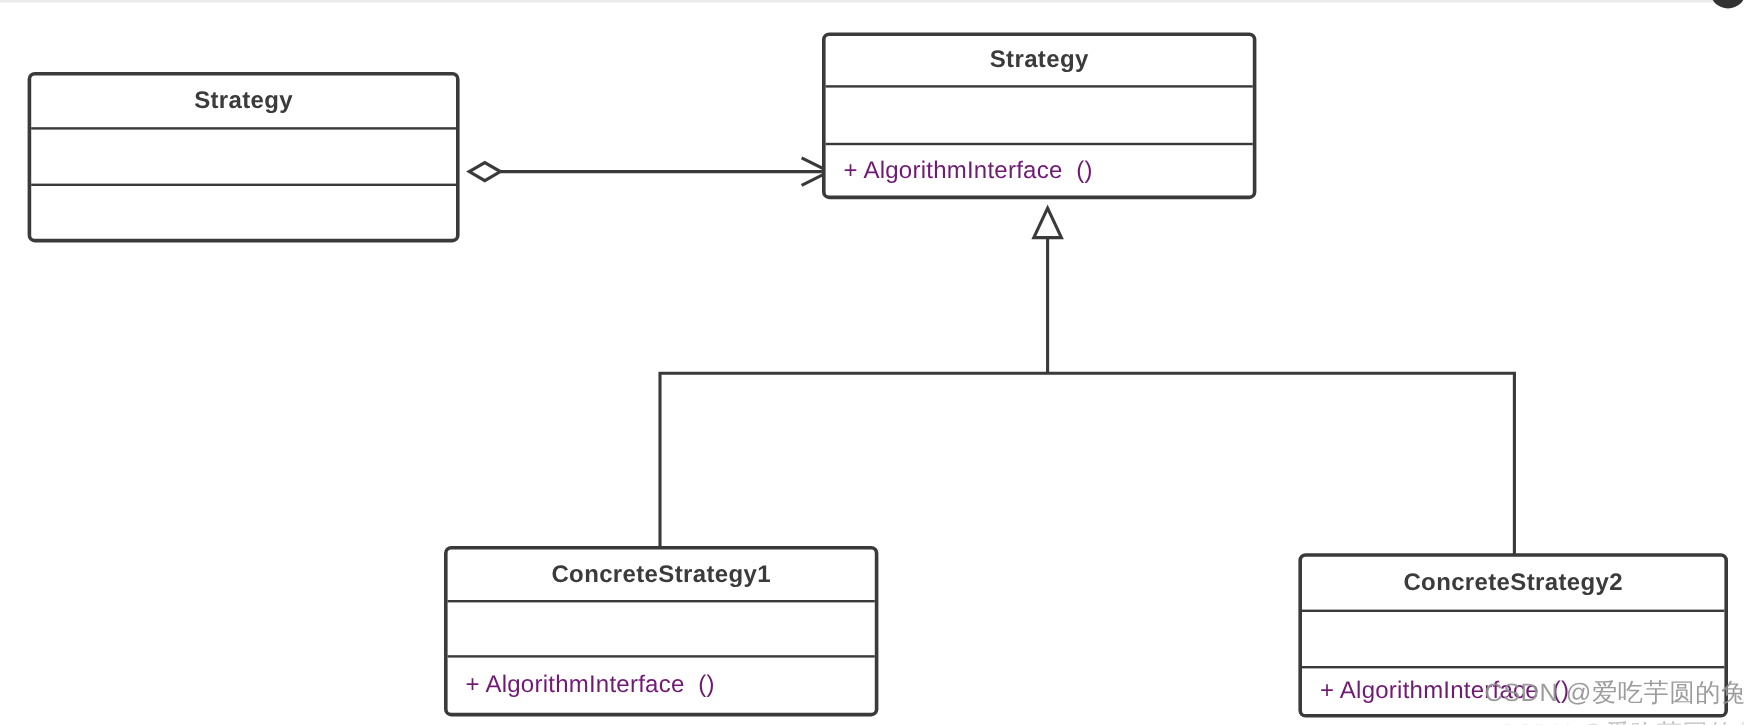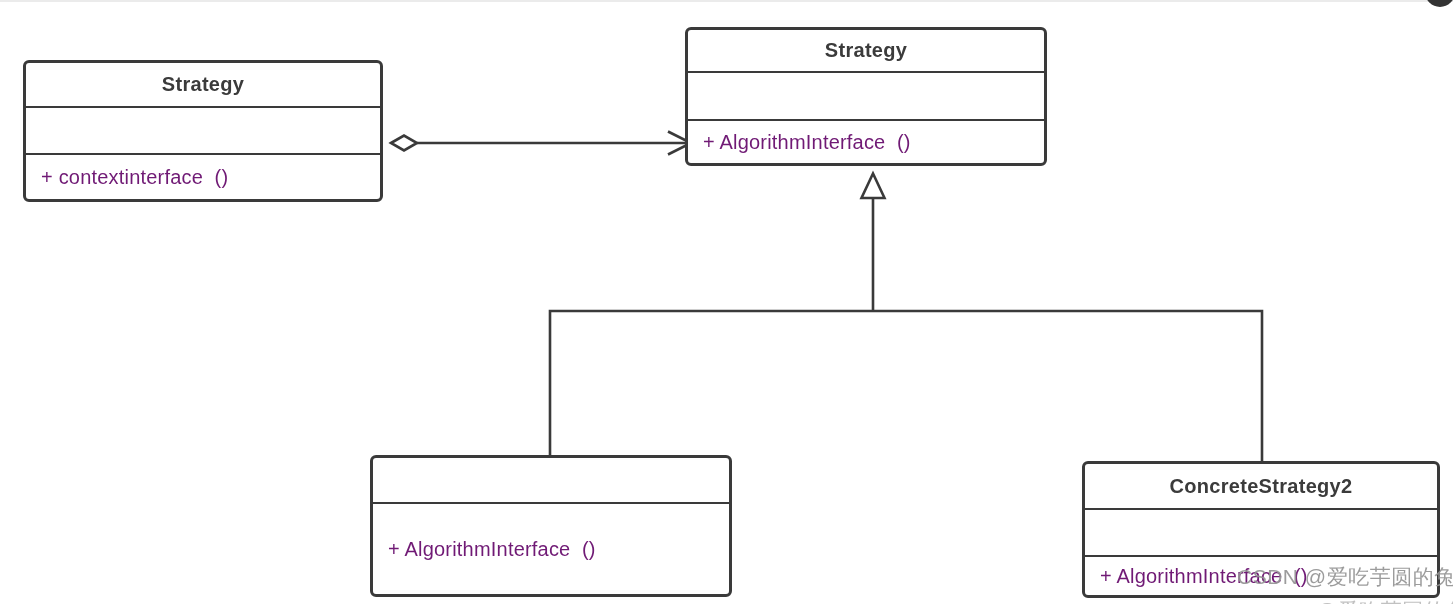--- a/index.html
+++ b/index.html
@@ -115,30 +115,30 @@
     </g>
     <g stroke="#3a3a3a" stroke-width="2.6" fill="none">
       <polygon points="873,173.5 861.5,198 884.5,198" fill="#ffffff"></polygon>
       <path d="M873,198 L873,311 M548.7,311 L1263.3,311 M550,309.7 L550,456 M1262,309.7 L1262,462"></path>
     </g>
   </svg>
 
   <div class="uml-class" id="box-context">
     <div class="uml-title">Strategy</div>
     <div class="uml-attrs"></div>
-    <div class="uml-method">+ contextinterface  ()</div>
   </div>
 
   <div class="uml-class" id="box-strategy">
     <div class="uml-title">Strategy</div>
     <div class="uml-attrs"></div>
     <div class="uml-method">+ AlgorithmInterface  ()</div>
   </div>
 
   <div class="uml-class" id="box-cs1">
+    <div class="uml-title">ConcreteStrategy1</div>
     <div class="uml-attrs"></div>
     <div class="uml-method">+ AlgorithmInterface  ()</div>
   </div>
 
   <div class="uml-class" id="box-cs2">
     <div class="uml-title">ConcreteStrategy2</div>
     <div class="uml-attrs"></div>
     <div class="uml-method">+ AlgorithmInterface  ()</div>
   </div>
 

